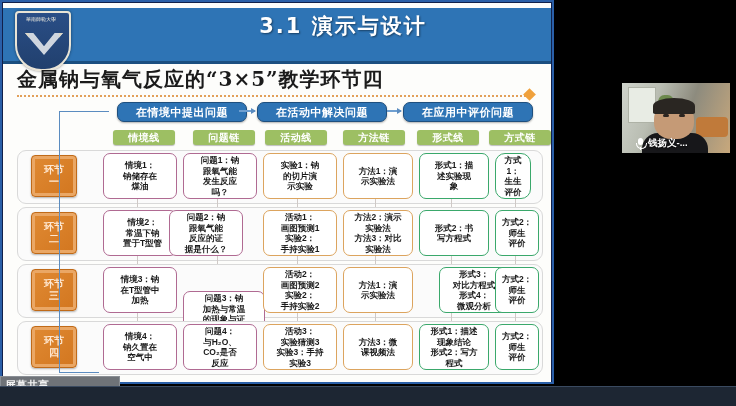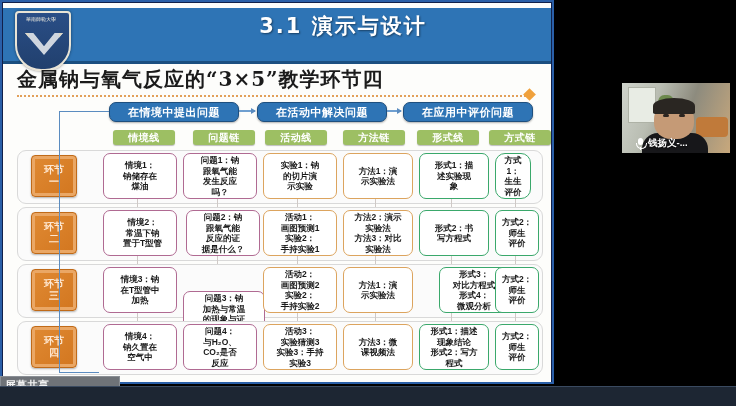--- a/index.html
+++ b/index.html
@@ -43,21 +43,21 @@
   #dotline{position:absolute;left:14px;top:92px;width:512px;height:0;
            border-top:2px dotted #e2a05a;}
   #dotdiamond{position:absolute;left:522px;top:87px;width:9px;height:9px;
            background:#f0a13c;transform:rotate(45deg);}
 
   
   .phase{position:absolute;top:99px;height:18px;background:#2e74b5;
          border:1px solid #1e4f7e;border-radius:7px;color:#fff;
          font-size:11px;font-weight:bold;text-align:center;line-height:18px;
          letter-spacing:.5px;box-shadow:0 1px 2px rgba(0,0,0,.3);}
-  #ph0{left:106px;width:128px;}
+  #ph0{left:114px;width:128px;}
   #ph1{left:254px;width:128px;}
   #ph2{left:400px;width:128px;}
   .phase-arrow{position:absolute;top:107px;height:2px;background:#6f9fd0;}
   #pa0{left:236px;width:16px;}
   #pa1{left:384px;width:14px;}
   .phase-arrow:after{content:"";position:absolute;right:-1px;top:-2px;
         border-left:5px solid #5b8cc0;border-top:3px solid transparent;
         border-bottom:3px solid transparent;}
 
   
@@ -186,21 +186,21 @@
           <div class="vline" style="left: 280px; top: 49px; height: 8px;"></div>
           <div class="vline" style="left: 358px; top: 49px; height: 8px;"></div>
           <div class="vline" style="left: 434px; top: 49px; height: 8px;"></div>
           <div class="vline" style="left: 498px; top: 49px; height: 8px;"></div>
           <div class="rowbox" style="top: 57px;"></div>
           <div class="stage-box" style="left: 14px; top: 62px; white-space: pre-line;">环节
 二</div>
           <div class="cell c-purple" style="left: 86px; top: 60px; width: 74px; padding-left: 7px;">情境2：
 常温下钠
 置于T型管</div>
-          <div class="cell c-purple" style="left: 169px; top: 60px; width: 74px;">问题2：钠
+          <div class="cell c-purple" style="left: 152px; top: 60px; width: 74px;">问题2：钠
 跟氧气能
 反应的证
 据是什么？</div>
           <div class="cell c-orange" style="left: 246px; top: 60px; width: 74px;">活动1：
 画图预测1
 实验2：
 手持实验1</div>
           <div class="cell c-orange" style="left: 326px; top: 60px; width: 70px;">方法2：演示
 实验法
 方法3：对比

